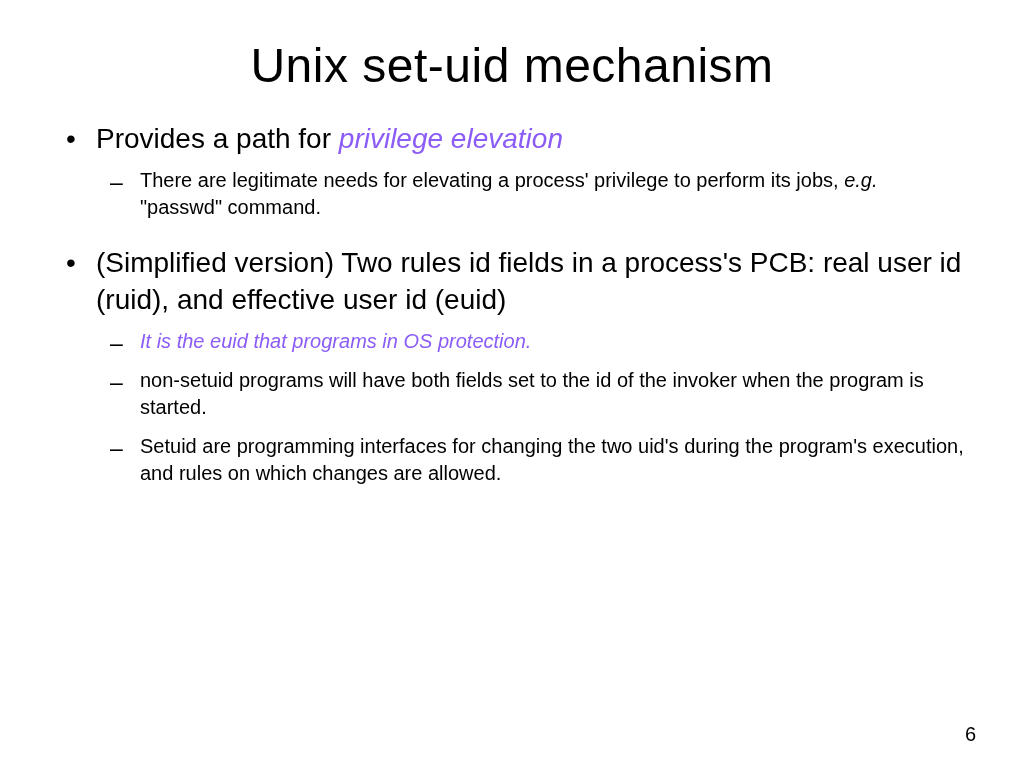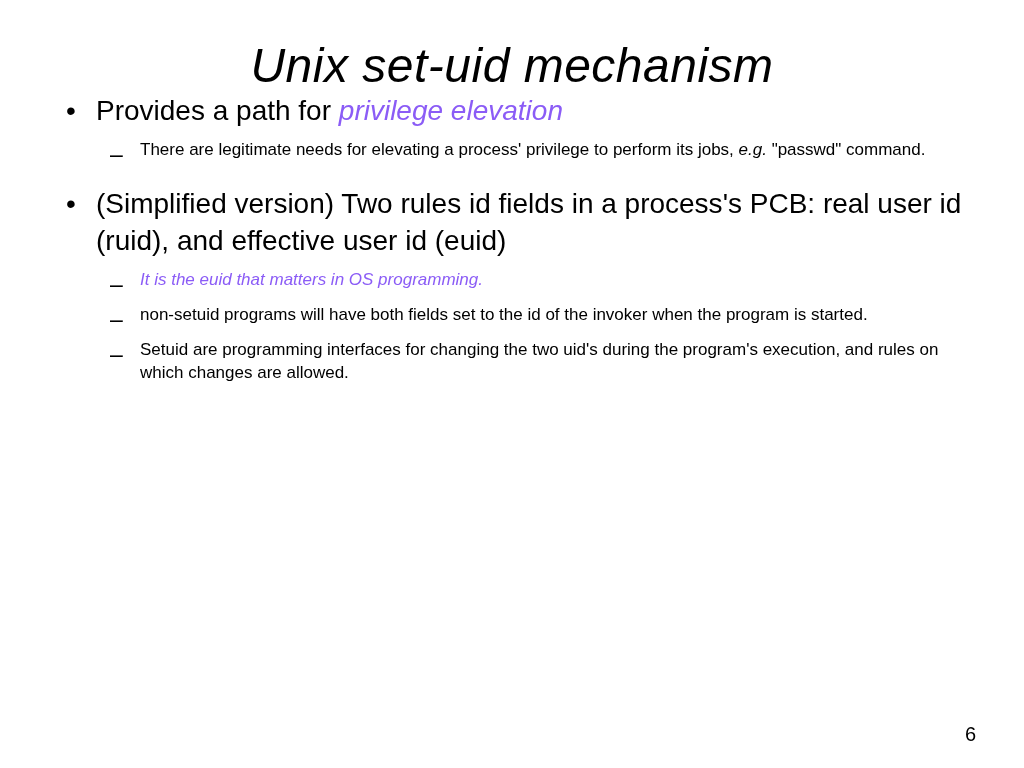--- a/index.html
+++ b/index.html
@@ -15,22 +15,22 @@
   .slide {
     width: 100%;
     height: 100%;
     padding: 38px 60px 40px 60px;
     position: relative;
   }
   .title {
     font-size: 48px;
     font-weight: 400;
     text-align: center;
+    margin-bottom: 28px;
     letter-spacing: 0.5px;
-    font-style: italic;
   }
   ul.level1 {
     list-style: none;
     padding-left: 0;
   }
   ul.level1 > li {
     font-size: 28px;
     line-height: 1.3;
     margin-bottom: 24px;
     padding-left: 36px;
@@ -42,21 +42,21 @@
     left: 6px;
     top: 0;
     font-size: 28px;
   }
   ul.level2 {
     list-style: none;
     padding-left: 0;
     margin-top: 10px;
   }
   ul.level2 > li {
-    font-size: 17px;
+    font-size: 20px;
     line-height: 1.35;
     margin-bottom: 12px;
     padding-left: 44px;
     position: relative;
   }
   ul.level2 > li::before {
     content: "–";
     position: absolute;
     left: 14px;
     top: 0;
@@ -86,21 +86,21 @@
         <li>
           <span>There are legitimate needs for elevating a process</span><span>'</span><span> privilege to perform its jobs, </span><span class="italic">e.g.</span><span> "passwd" command.</span>
         </li>
       </ul>
     </li>
 
     <li>
       <span>(Simplified version) Two rules id fields in a process</span><span>'</span><span>s PCB: real user id (ruid), and effective user id (euid)</span>
       <ul class="level2">
         <li>
-          <span class="blue italic">It is the euid that matters in OS programming.</span>
+          <span class="blue italic">It is the euid that programs in OS protection.</span>
         </li>
         <li>
           <span>non-setuid programs will have both fields set to the id of the invoker when the program is started.</span>
         </li>
         <li>
           <span>Setuid are programming interfaces for changing the two uid</span><span>'</span><span>s during the program</span><span>'</span><span>s execution, and rules on which changes are allowed.</span>
         </li>
       </ul>
     </li>
 

